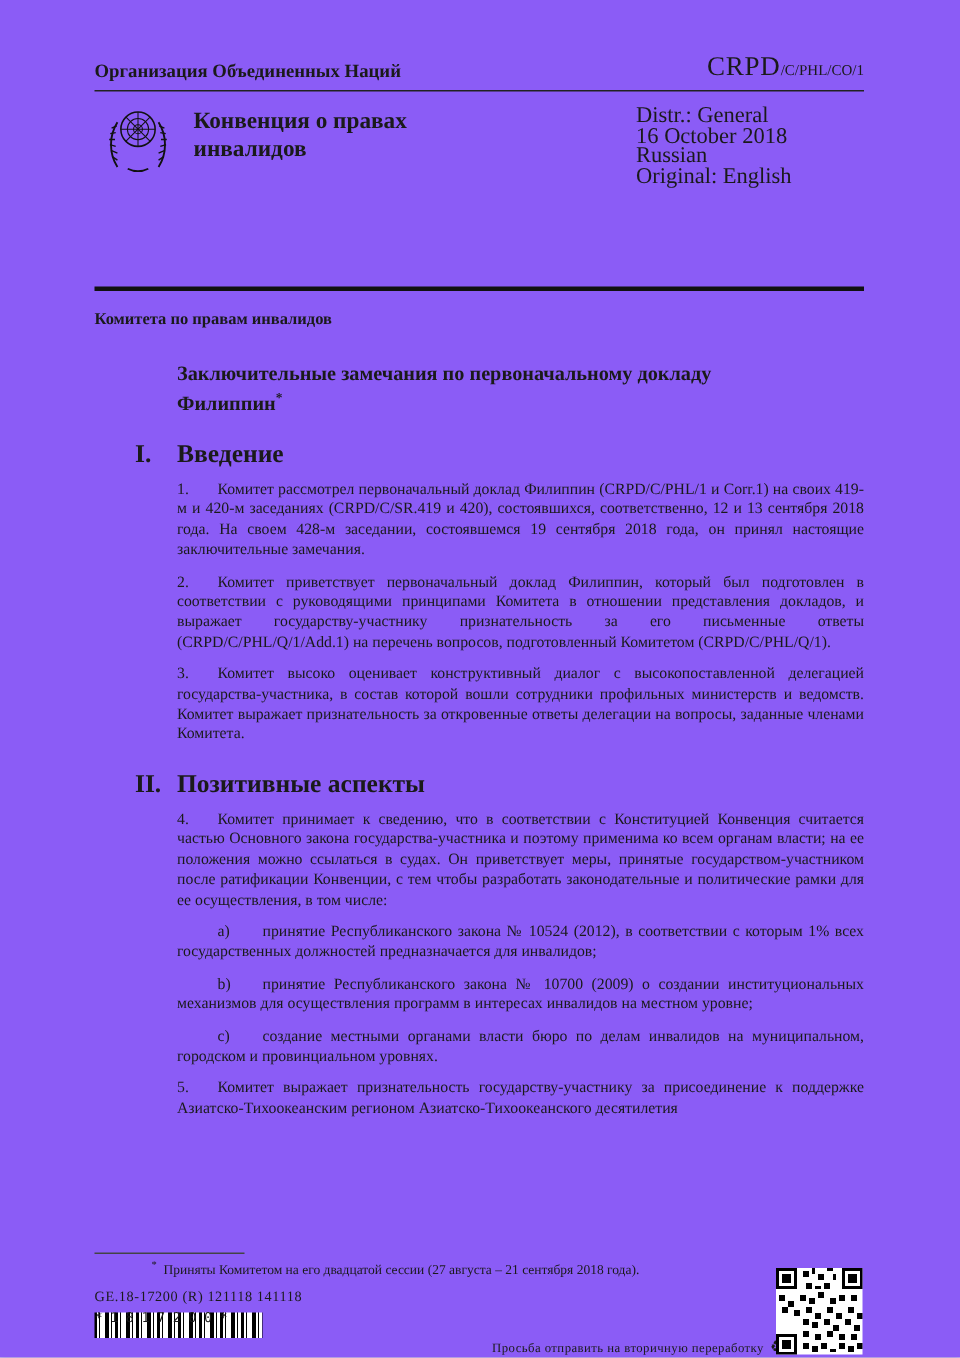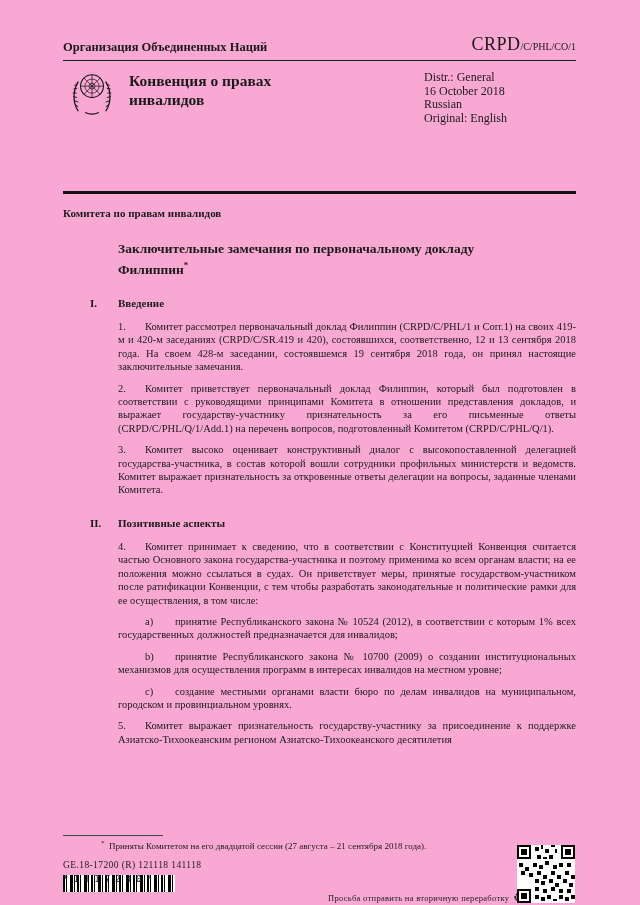--- a/index.html
+++ b/index.html
@@ -1,54 +1,54 @@
 <!DOCTYPE html>
 <html><head>
 <meta charset="utf-8">
 <style>
   * { margin: 0; padding: 0; box-sizing: border-box; }
   html, body { background: #e9e9e9; }
   .page {
     position: relative;
     width: 640px; height: 905px;
     margin: 0 auto;
-    background: #f9a8d4;
+    background: #8b5cf6;
     color: #1a1a1a;
     font-family: "Liberation Serif", serif;
     overflow: hidden;
     box-shadow: 0 0 4px rgba(0,0,0,.3);
     padding: 34px 64px 0 63px;
   }
   
   .topbar { display: flex; justify-content: space-between; align-items: flex-end; }
   .org-name { font-weight: bold; font-size: 12.5px; }
   .doc-symbol { font-family: "Liberation Serif", serif; white-space: nowrap; }
   .doc-symbol .big { font-size: 18px; letter-spacing: .5px; }
   .doc-symbol .small { font-size: 10px; }
   .rule-thin { height: 1px; background: #222; margin-top: 5px; }
   
   .masthead { display: flex; margin-top: 8px; }
   .emblem { width: 46px; height: 48px; flex: 0 0 46px; margin-left: 6px; }
   .mast-title {
     font-weight: bold; font-size: 15.5px; line-height: 19px;
     white-space: pre-line; margin-left: 14px; padding-top: 2px; flex: 1;
   }
-  .distr { width: 152px; font-size: 12px; line-height: 13.5px; padding-top: 2px; }
+  .distr { width: 152px; font-size: 15px; line-height: 13.5px; padding-top: 2px; }
   .rule-thick { height: 2.5px; background: #111; margin-top: 66px; }
   
   .committee { font-weight: bold; font-size: 11px; margin-top: 13px; }
   .doc-title {
     font-weight: bold; font-size: 13.5px; line-height: 17px;
     margin: 21px 0 0 55px; max-width: 420px;
   }
   .doc-title sup { font-size: 9px; }
   
   .body { margin-left: 55px; font-size: 10.5px; line-height: 13.4px; text-align: justify; }
   .body h2 {
-    font-size: 11px; line-height: 16px; font-weight: bold;
+    font-size: 17px; line-height: 16px; font-weight: bold;
     margin: 18px 0 9px -28px; text-align: left;
   }
   .body h2 .rn { display: inline-block; width: 28px; }
   .body p { margin-bottom: 8px; }
   .pn { display: inline-block; width: 27px; }
   p.sub { text-indent: 27px; }
   p.sub .sl { display: inline-block; width: 30px; text-indent: 0; }
   
   .footnote-area { position: absolute; left: 63px; top: 835px; width: 460px; }
   .fn-rule { width: 100px; height: 1px; background: #444; margin-bottom: 3px; }

